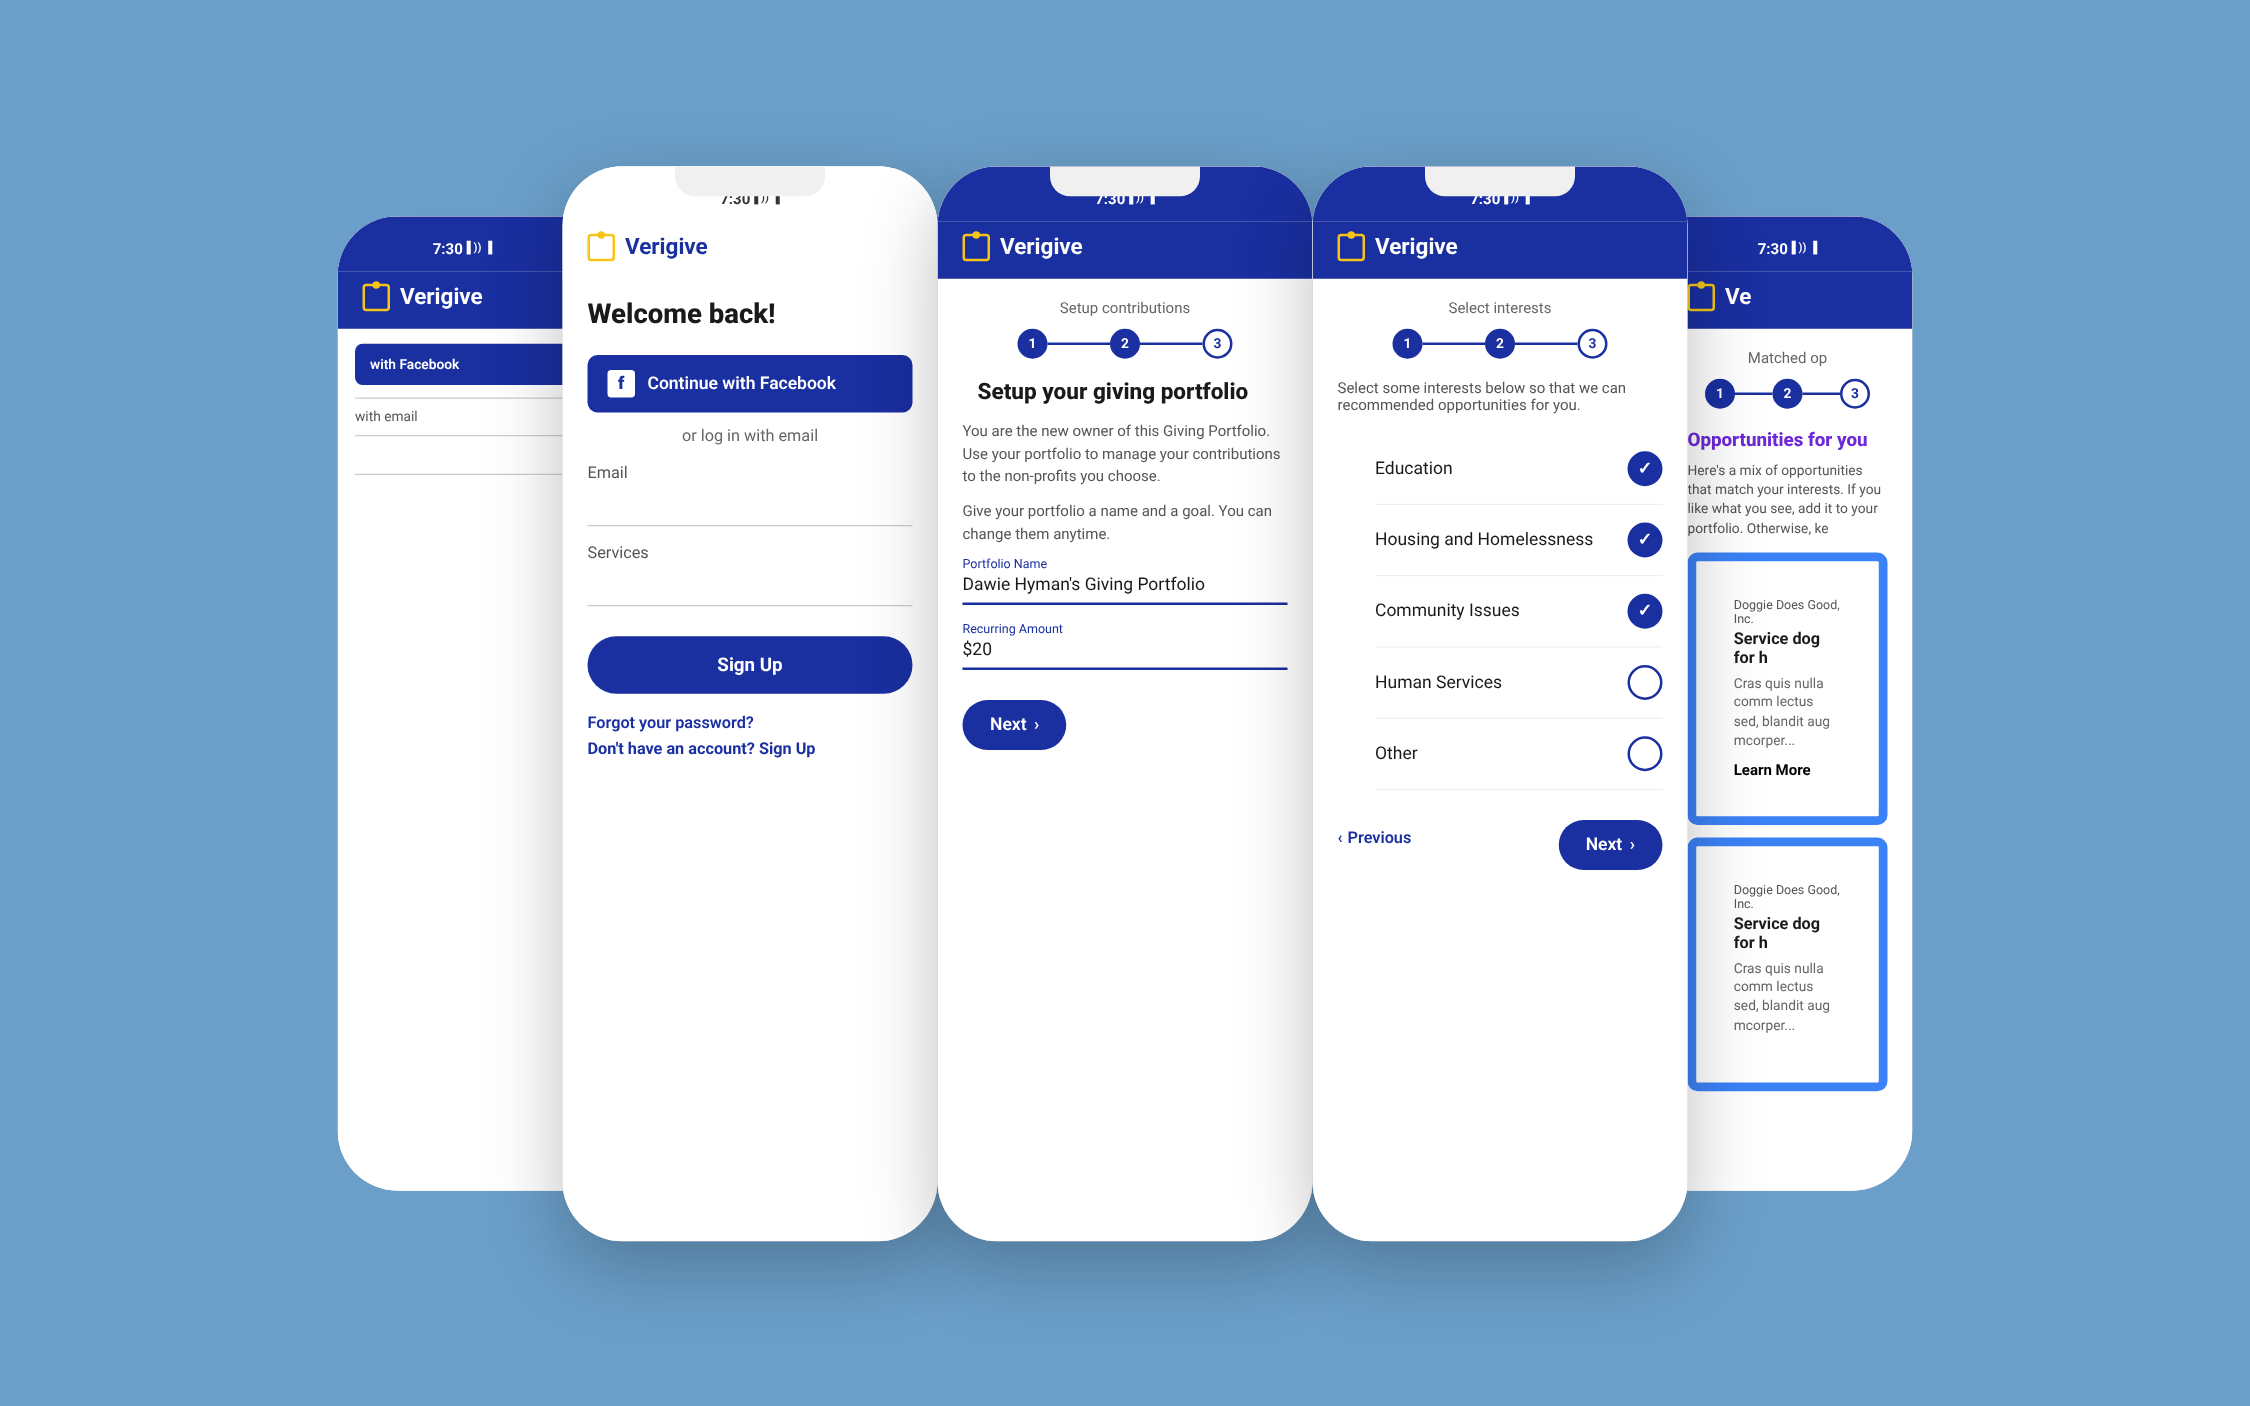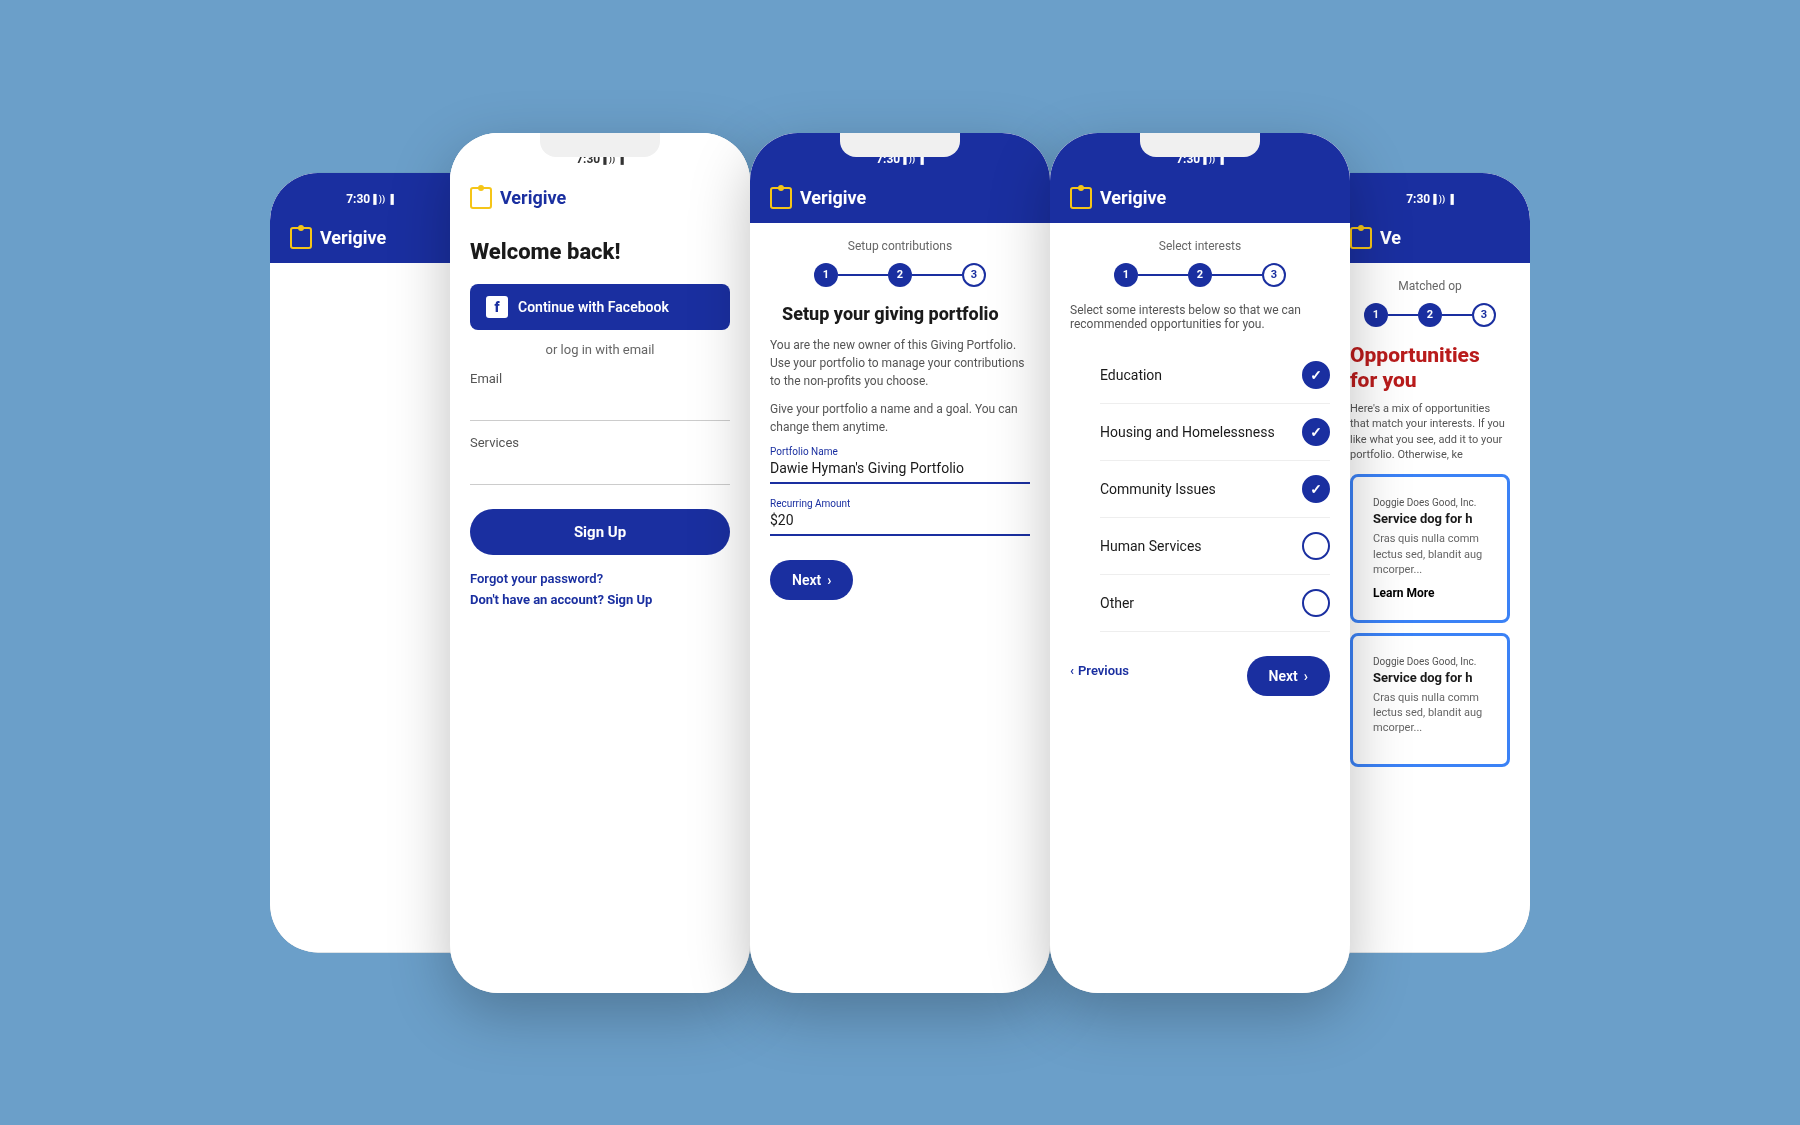--- a/index.html
+++ b/index.html
@@ -299,26 +299,26 @@
       display: flex;
       align-items: center;
       gap: 4px;
       color: #1a2fa0;
       font-size: 13px;
       font-weight: 600;
       cursor: pointer;
     }
 
     
-    .opps-title { font-size: 21px; font-weight: 800; color: #b91c1c; margin-bottom: 8px; line-height: 1.2; }
+    .opps-title { font-size: 15px; font-weight: 800; color: #6d28d9; margin-bottom: 8px; line-height: 1.2; }
     .opps-desc { font-size: 11px; color: #555; margin-bottom: 12px; line-height: 1.4; }
     .opp-card {
-      border: 3px solid #3b82f6;
+      border: 7px solid #3b82f6;
       border-radius: 8px;
-      padding: 20px;
+      padding: 30px;
       margin-bottom: 10px;
     }
     .opp-org { font-size: 10px; color: #555; margin-bottom: 3px; }
     .opp-title { font-size: 13px; font-weight: 700; color: #1a1a1a; margin-bottom: 5px; }
     .opp-desc { font-size: 11px; color: #666; line-height: 1.4; margin-bottom: 8px; }
     .learn-more { color: #000000; font-size: 12px; font-weight: 700; }
 
     
     .partial-content { padding: 12px 14px; }
     .partial-fb-btn {
@@ -341,20 +341,27 @@
   <div class="phone phone-1">
     <div class="phone-inner">
       <div class="status-bar">
         <span class="status-time">7:30</span>
         <span class="status-icons">▐ )) ▐</span>
       </div>
 
       <div class="app-header">
         <div class="logo-icon"></div>
         <span class="app-name">Verigive</span>
+      </div>
+      <div class="partial-content">
+        <div class="partial-fb-btn">with Facebook</div>
+        <div class="partial-line"></div>
+        <div class="partial-email">with email</div>
+        <div class="partial-line"></div>
+        <div class="partial-line" style="margin-top:30px"></div>
       </div>
     </div>
   </div>
 
   <div class="phone phone-2">
     <div class="phone-inner">
       <div class="phone-notch"></div>
       <div class="status-bar white-bg">
         <span class="status-time" style="color:#333">7:30</span>
         <span class="status-icons" style="color:#333">▐ )) ▐</span>

